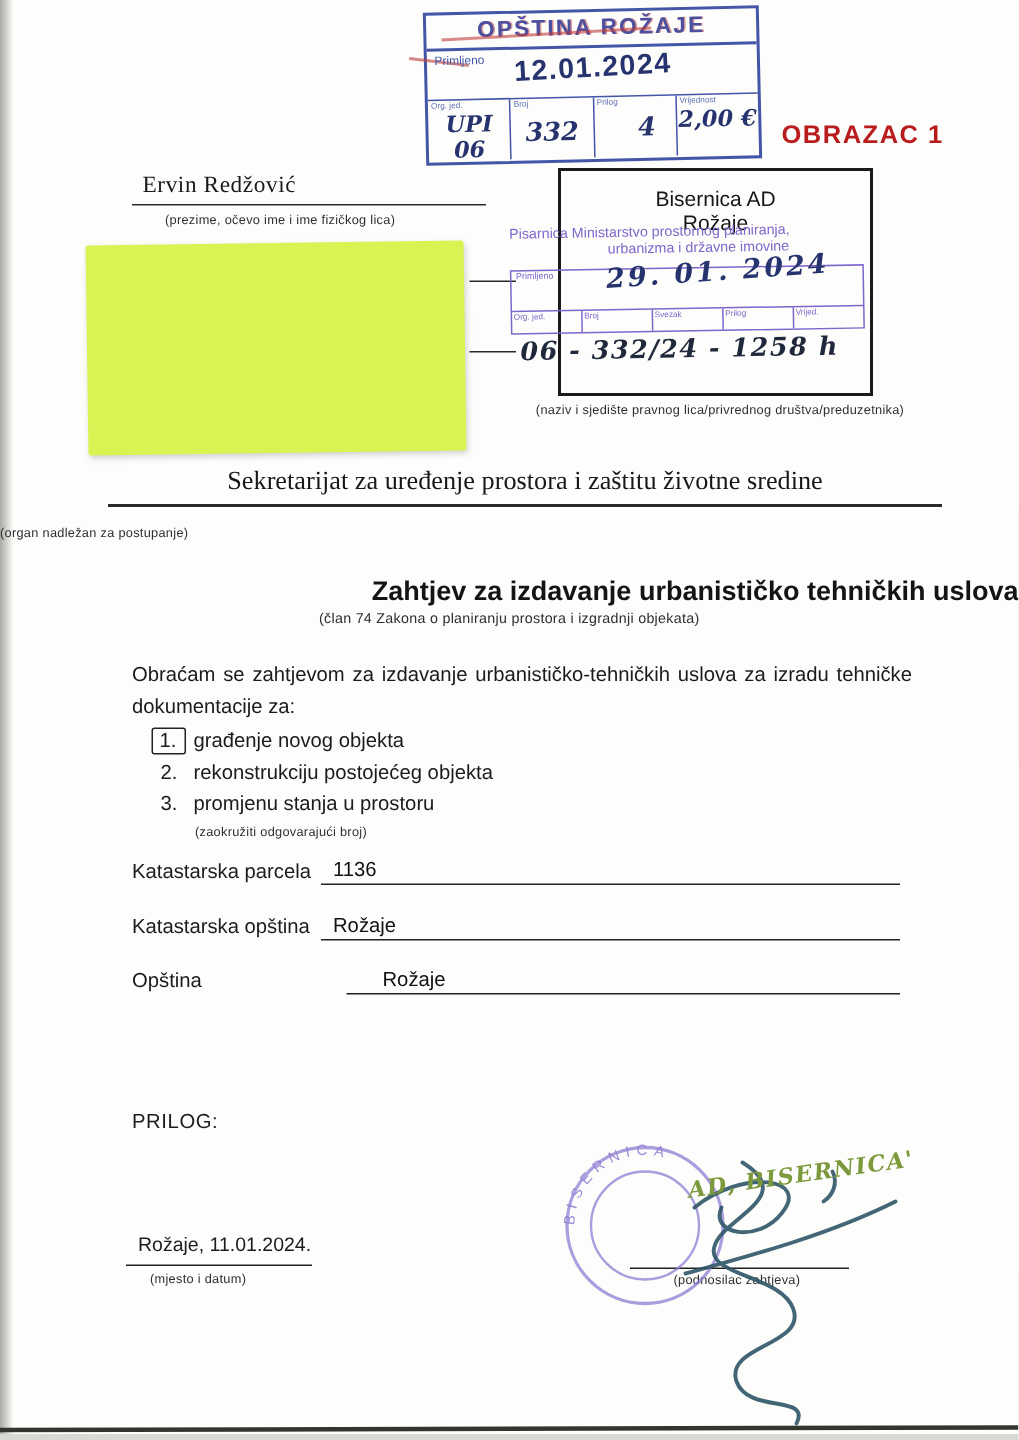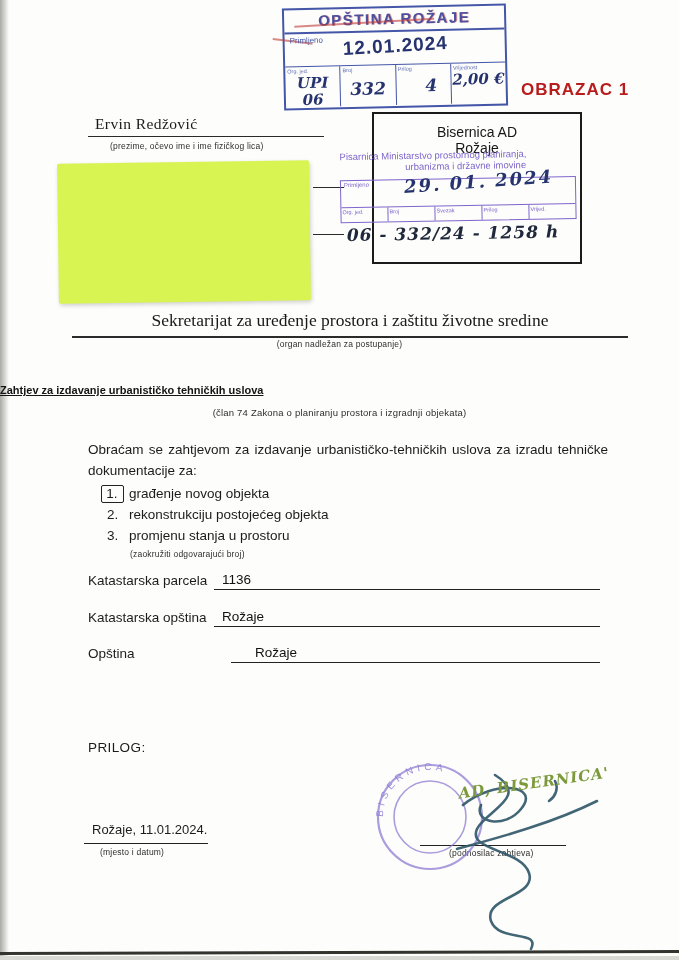--- a/index.html
+++ b/index.html
@@ -72,25 +72,25 @@
   .reg-hcell:last-child { border-right:none; }
   .reg-date { position:absolute; left:64px; top:22px; font-size:18px; font-weight:bold;
     color:#26336f; transform:rotate(-3deg); letter-spacing:2px; }
   .reg-number { position:absolute; left:6px; top:74px; width:250px; font-size:17px;
     font-weight:bold; color:#20283c; letter-spacing:1px; white-space:nowrap; }
 
   
   .authority { position:absolute; left:72px; top:310px; width:556px; text-align:center;
     font-family:"Liberation Serif", serif; font-size:17.5px; color:#181818;
     border-bottom:2px solid #2b2b2b; padding-bottom:5px; }
-  .authority-cap { position:absolute; left:0; top:339px; width:100%; text-align:center; }
-
-  
-  .req-title { position:absolute; left:0; top:384px; width:100%; text-align:left;
-    font-size:11px; font-weight:bold; color:#141414;text-decoration:underline; }
+  .authority-cap { position:absolute; left:0; top:350px; width:100%; text-align:left; }
+
+  
+  .req-title { position:absolute; left:0; top:384px; width:100%; text-align:right;
+    font-size:18px; font-weight:bold; color:#141414; }
   .req-sub { position:absolute; left:0; top:407px; width:100%; text-align:center; font-size:9.5px; }
 
   .intro { position:absolute; left:88px; top:439px; width:520px; font-size:13.5px;
     line-height:21px; text-align:justify; color:#1b1b1b; }
 
   .options { position:absolute; left:107px; top:483px; font-size:13.5px; color:#1b1b1b; }
   .opt { height:21px; display:flex; align-items:center; }
   .opt-num { display:inline-block; min-width:16px; margin-right:6px; }
   .opt-num.boxed { border:1.7px solid #222; border-radius:2px; padding:0 3px 1px 2px;
     margin-left:-6px; margin-right:5px; text-align:center; }
@@ -183,20 +183,21 @@
         <span class="reg-hcell">Broj</span>
         <span class="reg-hcell">Svezak</span>
         <span class="reg-hcell">Prilog</span>
         <span class="reg-hcell">Vrijed.</span>
       </div>
     </div>
     <div class="reg-date hand">29. 01. 2024</div>
     <div class="reg-number hand">06 - 332/24 - 1258 h</div>
   </div>
 
+  <div class="company-cap cap">(naziv i sjedište pravnog lica/privrednog društva/preduzetnika)</div>
 
   <div class="authority">Sekretarijat za uređenje prostora i zaštitu životne sredine</div>
   <div class="authority-cap cap">(organ nadležan za postupanje)</div>
 
   <div class="req-title">Zahtjev za izdavanje urbanističko tehničkih uslova</div>
   <div class="req-sub cap" style="font-size:9.5px;">(član 74 Zakona o planiranju prostora i izgradnji objekata)</div>
 
   <div class="intro">Obraćam se zahtjevom za izdavanje urbanističko-tehničkih uslova za izradu tehničke dokumentacije za:</div>
 
   <div class="options">

